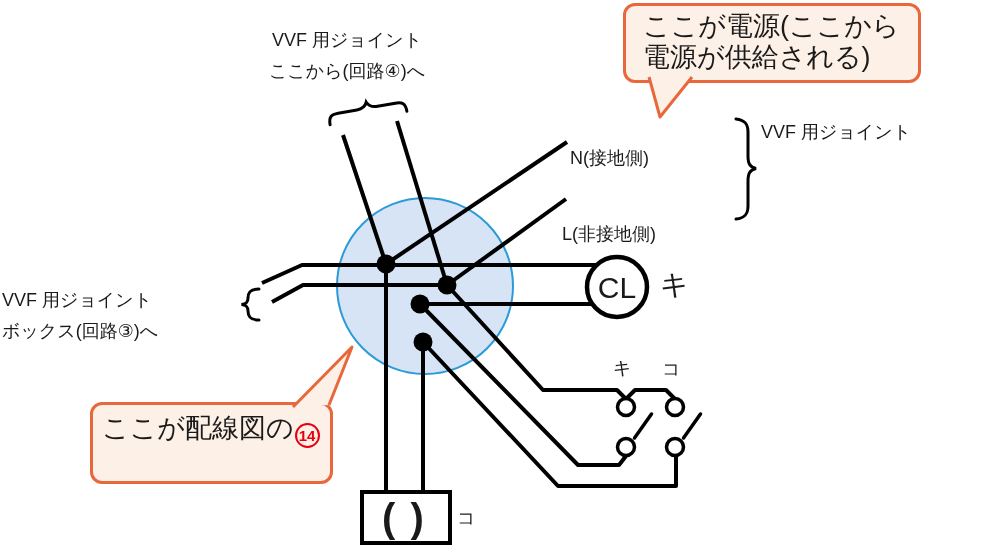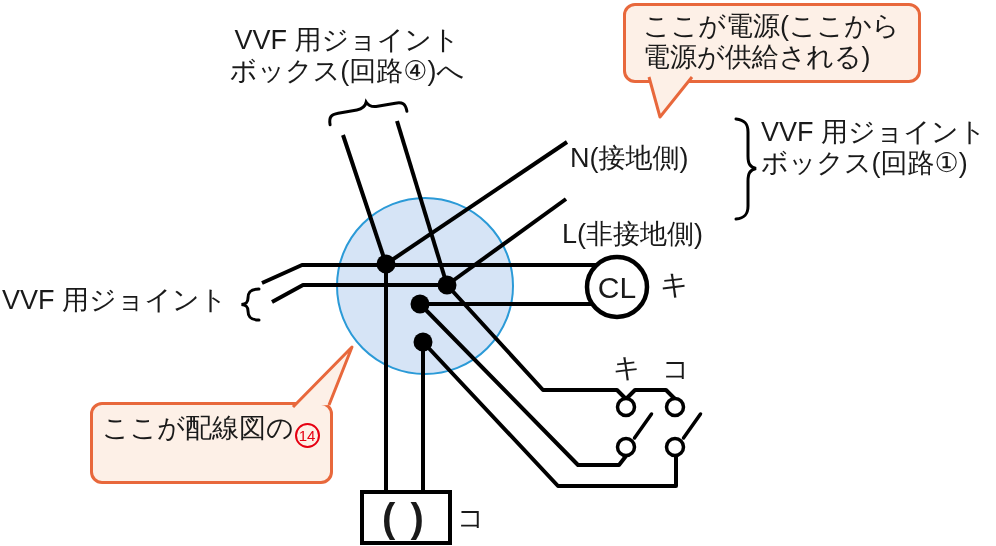--- a/index.html
+++ b/index.html
@@ -1,33 +1,33 @@
 <!DOCTYPE html>
 <html><head>
 <meta charset="utf-8">
 <style>
   html,body{margin:0;padding:0;background:#fff;}
   .canvas{
     position:relative;width:996px;height:546px;background:#fff;overflow:hidden;
     font-family:"Liberation Sans","DejaVu Sans",sans-serif;color:#1a1a1a;
   }
   .canvas svg.base{position:absolute;left:0;top:0;}
-  .label{position:absolute;font-size:27px;line-height:31px;white-space:nowrap;}
+  .label{position:absolute;font-size:18px;line-height:31px;white-space:nowrap;}
   .label.center{text-align:center;}
   .bubble{
     position:absolute;box-sizing:border-box;
     background:#fdf0e7;border:3px solid #e8683c;border-radius:12px;
     font-size:27px;line-height:31px;white-space:nowrap;
   }
   #bubble-power{left:623px;top:3px;width:298px;height:80px;padding:5px 0 0 17px;}
   #bubble-box{left:90px;top:402px;width:243px;height:82px;padding:8px 0 0 9px;}
   .circled-red{
     display:inline-block;box-sizing:border-box;width:25px;height:25px;
     border:2px solid #e60012;border-radius:50%;color:#e60012;
-    font-size:15px;line-height:21px;text-align:center;font-weight:normal;
+    font-size:15px;line-height:21px;text-align:center;font-weight:bold;
     vertical-align:-4px;margin-left:1px;
   }
   #label-circuit4{left:196px;top:25px;width:302px;}
   #label-n{left:570px;top:127px;margin-top:16px;}
   #label-l{left:562px;top:184px;margin-top:35px;}
   #label-circuit1{left:761px;top:117px;}
   #label-circuit3{left:2px;top:285px;}
   #label-switch-ki{left:613px;top:353px;}
   #label-switch-ko{left:662px;top:354px;}
   #label-cl-name{left:660px;top:269px;font-size:28px;}
@@ -83,33 +83,33 @@
     <rect x="362" y="492" width="88" height="51" fill="#fff" stroke="#000" stroke-width="4"></rect>
     <text x="404" y="532" text-anchor="middle" font-size="40" font-weight="bold" letter-spacing="2" fill="#1a1a1a">( )</text>
 
     <path transform="translate(328,113) rotate(-10)" d="M0,12 C0,4 3,2 10,2 L29,2 Q37,2 39.5,-4 Q42,2 50,2 L68,2 C75,2 78,4 78,12" fill="none" stroke="#000" stroke-width="3" stroke-linecap="round"></path>
     <path d="M259,289 C250,289 248,292.5 248,298 C248,302.5 246,304 241.5,304.5 C246,305 248,306.5 248,311 C248,316.5 250,320 259,320" fill="none" stroke="#000" stroke-width="3" stroke-linecap="round"></path>
     <path d="M736,119 C745,120 748,124 748,132 L748,156 C748,164 750,167 756,168.5 C750,170 748,173 748,181 L748,206 C748,214 745,218 736,219" fill="none" stroke="#000" stroke-width="3" stroke-linecap="round"></path>
   </svg>
 
   <div class="label center" id="label-circuit4">
     <div>VVF 用ジョイント</div>
-    <div>ボックス(回路④)へ</div>
+    <div>ここから(回路④)へ</div>
   </div>
 
   <div class="label" id="label-n">N(接地側)</div>
   <div class="label" id="label-l">L(非接地側)</div>
 
   <div class="label" id="label-circuit1">
     <div>VVF 用ジョイント</div>
-    <div>ボックス(回路①)</div>
   </div>
 
   <div class="label" id="label-circuit3">
     <div>VVF 用ジョイント</div>
+    <div>ボックス(回路③)へ</div>
   </div>
 
   <div class="label" id="label-cl-name">キ</div>
   <div class="label" id="label-switch-ki">キ</div>
   <div class="label" id="label-switch-ko">コ</div>
   <div class="label" id="label-receptacle-name">コ</div>
 
   <div class="bubble" id="bubble-power">
     <div>ここが電源(ここから</div>
     <div>電源が供給される)</div>

